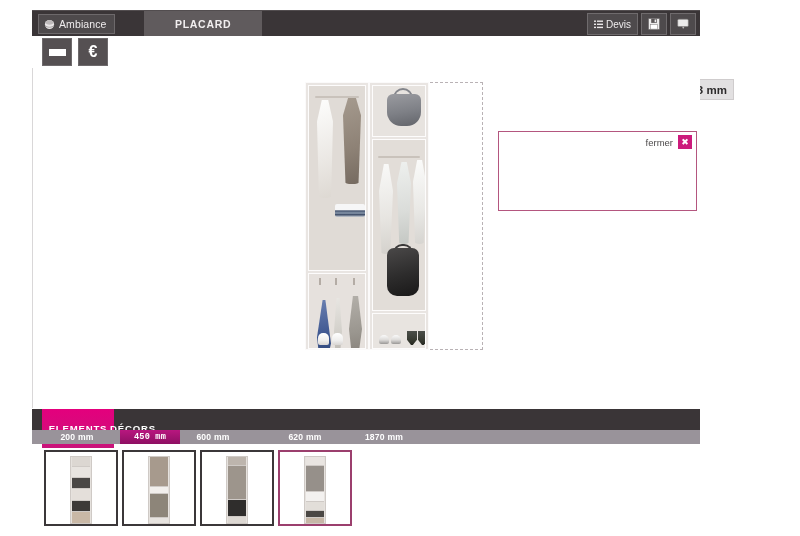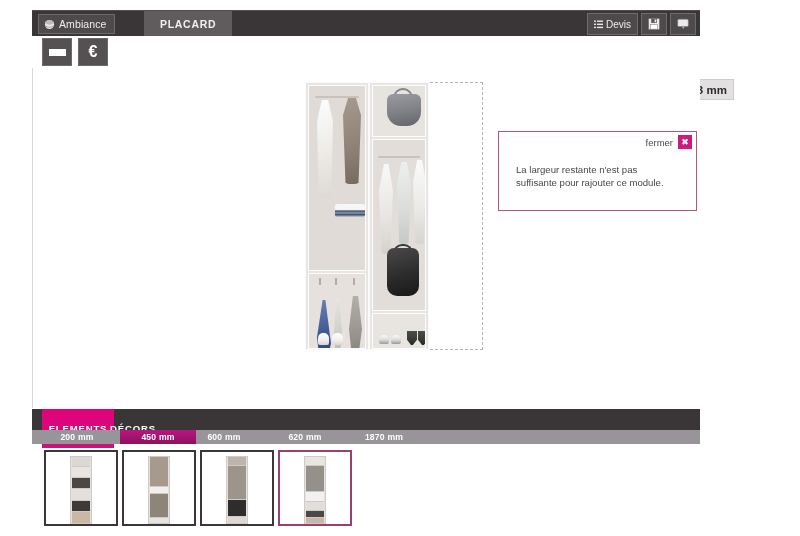--- a/index.html
+++ b/index.html
@@ -32,21 +32,21 @@
     color: #efeced; font-size: 10.5px; letter-spacing: .1px;
   }
   .sphere-icon { width: 11px; height: 11px; display: block; }
 
   .tabgroup {
     position: absolute; left: 112px; top: 0px; height: 26px;
     display: flex; align-items: stretch;
   }
   .maintab {
     display: flex; align-items: center; justify-content: center;
-    padding: 0 16px;
+    padding: 0 31px;
     font-size: 10.5px; font-weight: bold; letter-spacing: .7px;
     color: #f2eff0;
     background: #605b5d;
     border-right: 1px solid #3a3537;
     cursor: pointer;
     text-align: right;
   }
   .maintab.magenta {
     background: #e6007e;
     background: linear-gradient(180deg,#e4007d 0%, #cf0f79 100%);
@@ -404,33 +404,32 @@
           <div class="heel" style="left:45px;"></div>
         </div>
       </div>
     </div>
 
     <div class="popup">
       <div class="popup-head">
         <span class="popup-close-label">fermer</span>
         <span class="popup-close-btn">✖</span>
       </div>
-      <div class="popup-text">La largeur restante n'est pas suffisante pour rajouter ce module.</div>
     </div>
   </div>
 
   <div class="bottombar">
     <div class="btab elements">ELEMENTS</div>
     <div class="btab decors">DÉCORS</div>
   </div>
 
   <div class="sizebar">
     <div class="sizebtn" style="left:12px;  width:66px;">200 mm</div>
-    <div class="sizebtn sel" style="left:88px;  width:76px;">450 mm</div>
-    <div class="sizebtn" style="left:159px; width:66px;">600 mm</div>
+    <div class="sizebtn sel" style="left:88px;  width:60px;font-family:Liberation Mono, monospace;">450 mm</div>
+    <div class="sizebtn" style="left:148px; width:66px;">600 mm</div>
     <div class="sizebtn" style="left:240px; width:66px;">620 mm</div>
     <div class="sizebtn" style="left:316px; width:72px;">1870 mm</div>
   </div>
 
   <div class="thumbs">
 
     <div class="thumb">
       <div class="thumb-img">
         <div class="tslot" style="top:0px;  height:10px; background:#dcd7d2;"></div>
         <div class="tslot" style="top:10px; height:11px; background:#e8e4e0;"></div>

